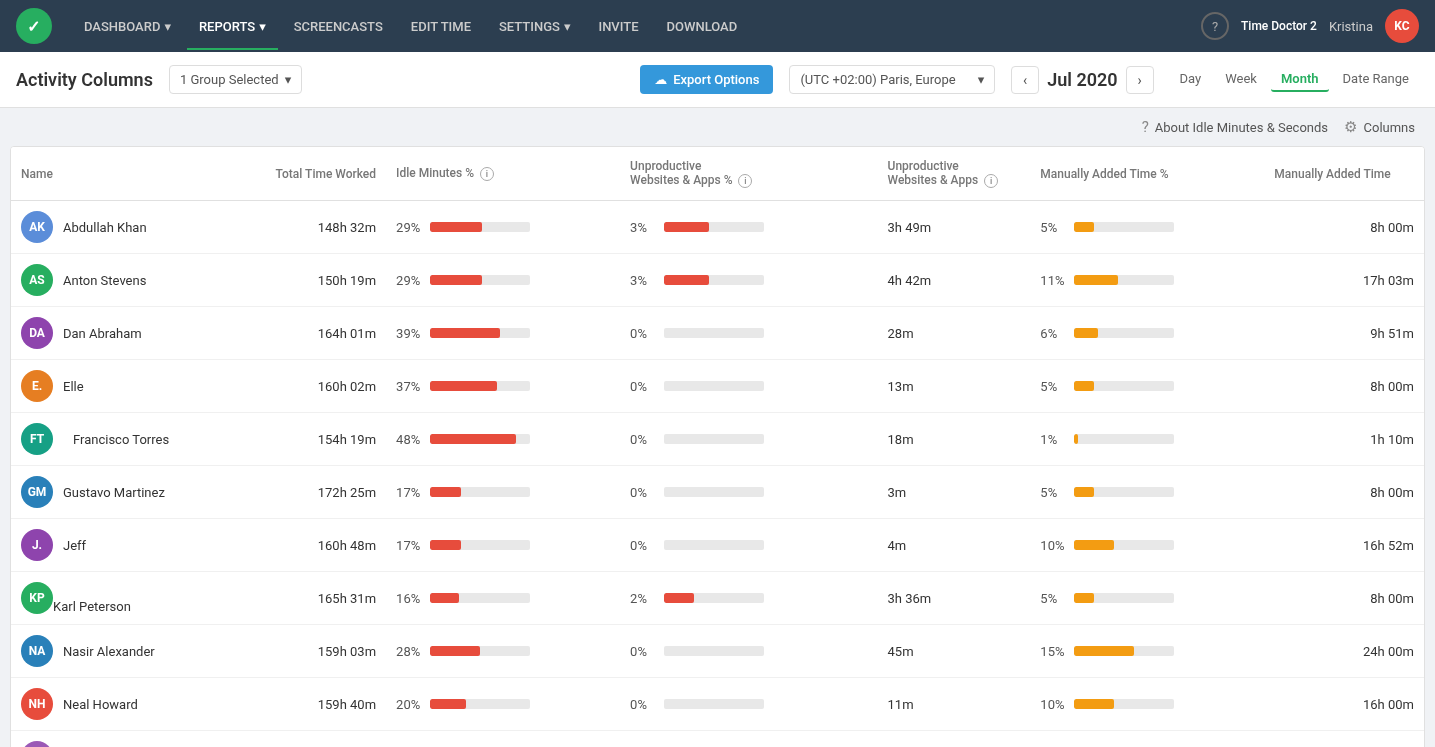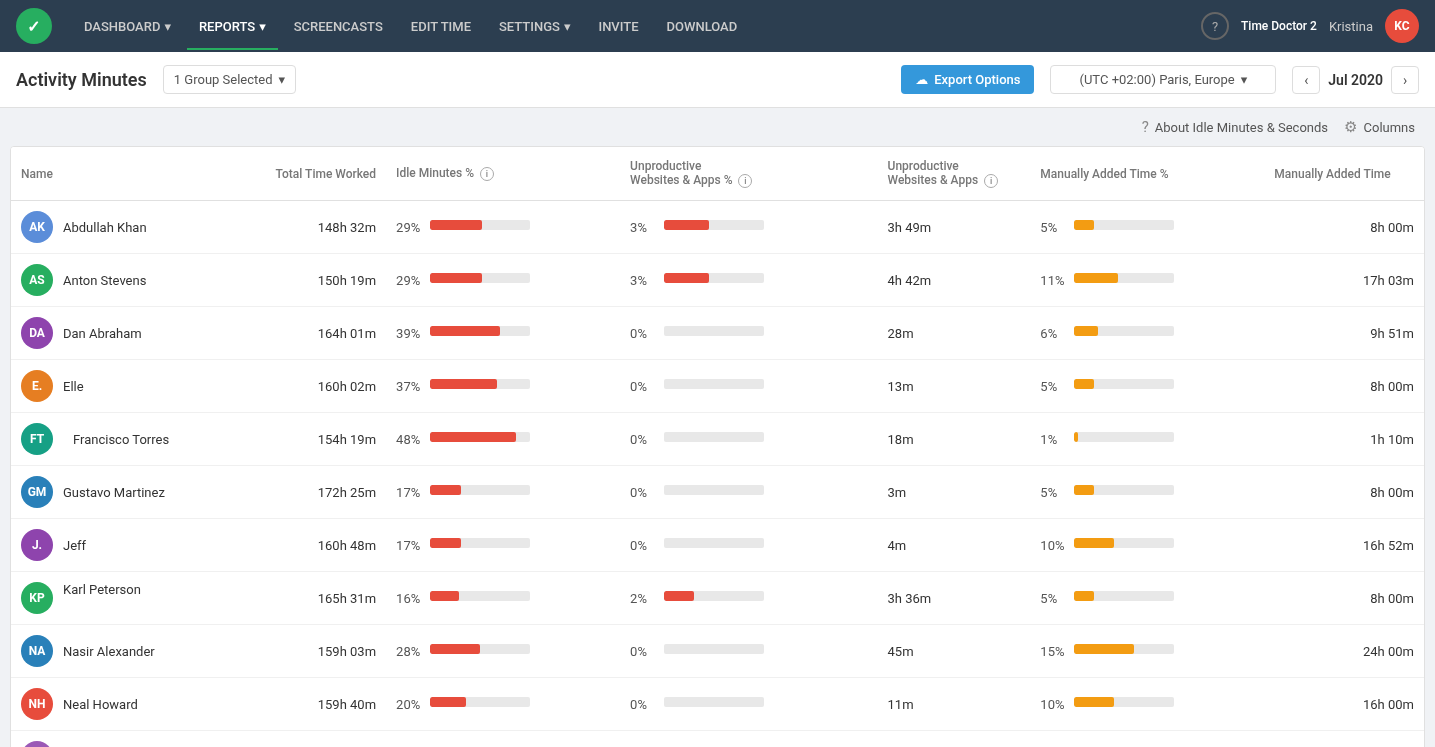--- a/index.html
+++ b/index.html
@@ -67,28 +67,28 @@
       font-size: 13px; color: #555;
     }
     .export-btn {
       display: flex; align-items: center; gap: 6px;
       background: #3498db; color: white;
       padding: 7px 14px; border-radius: 4px;
       cursor: pointer; font-size: 13px; font-weight: 500;
       margin-left: auto;
     }
     .timezone-selector {
-      display: flex; align-items: center; gap: 6px;
+      display: flex; align-items: center; gap: 22px;
       border: 1px solid #ddd; border-radius: 4px;
-      padding: 6px 28px; cursor: pointer; background: white;
+      padding: 6px 10px; cursor: pointer; background: white;
       font-size: 13px; color: #555;
     }
     .date-nav { display: flex; align-items: center; gap: 8px; }
     .date-arrow { width: 28px; height: 28px; border: 1px solid #ddd; border-radius: 4px; display: flex; align-items: center; justify-content: center; cursor: pointer; color: #555; font-size: 14px; }
-    .date-label { font-size: 14px; font-weight: 600; color: #333; white-space: nowrap; }
+    .date-label { font-size: 18px; font-weight: 600; color: #333; white-space: nowrap; }
     .view-tabs { display: flex; gap: 4px; }
     .view-tab { padding: 4px 10px; cursor: pointer; color: #666; font-size: 13px; border-radius: 3px; }
     .view-tab.active { color: #27ae60; border-bottom: 2px solid #27ae60; font-weight: 600; }
 
     
     .toolbar-row {
       display: flex; align-items: center; justify-content: flex-end;
       padding: 10px 20px;
       gap: 16px;
     }
@@ -121,21 +121,21 @@
     td { padding: 10px 10px; font-size: 13px; color: #333; }
     td.right { text-align: right; }
 
     .avatar {
       width: 32px; height: 32px; border-radius: 50%;
       display: flex; align-items: center; justify-content: center;
       color: white; font-size: 12px; font-weight: bold;
       flex-shrink: 0;
     }
 
-    .bar-container { display: flex; gap: 6px; }
+    .bar-container { display: flex; align-items: center; gap: 6px; }
     .bar-wrap { width: 100px; background: #e8e8e8; border-radius: 2px; height: 10px; overflow: hidden; }
     .bar-fill { height: 100%; border-radius: 2px; }
     .bar-red { background: #e74c3c; }
     .bar-orange { background: #f39c12; }
     .pct-label { font-size: 13px; color: #555; min-width: 28px; }
     .time-val { color: #333; font-size: 13px; }
 
     .col-name { width: 200px; }
     .col-total { width: 100px; margin-top: 8px; }
     .col-idle { width: 200px; }
@@ -180,37 +180,43 @@
   </div>
   <div class="nav-right">
     <div class="nav-help">?</div>
     <span class="nav-brand">Time Doctor 2</span>
     <span class="nav-user">Kristina</span>
     <div class="nav-avatar">KC</div>
   </div>
 </div>
 
 <div class="sub-nav">
-  <span class="page-title">Activity Minutes</span>
+  <span class="page-title">Activity Columns</span>
   <div class="group-selector">
     <span>1 Group Selected</span>
     <span>▾</span>
   </div>
   <div class="export-btn">
     <span>☁</span>
     <span>Export Options</span>
   </div>
   <div class="timezone-selector">
     <span>(UTC +02:00) Paris, Europe</span>
     <span>▾</span>
   </div>
   <div class="date-nav">
     <div class="date-arrow">‹</div>
     <span class="date-label">Jul 2020</span>
     <div class="date-arrow">›</div>
+  </div>
+  <div class="view-tabs">
+    <div class="view-tab">Day</div>
+    <div class="view-tab">Week</div>
+    <div class="view-tab active">Month</div>
+    <div class="view-tab">Date Range</div>
   </div>
 </div>
 
 <div class="toolbar-row">
   <div class="toolbar-btn">
     <span class="icon">?</span>
     <span>About Idle Minutes &amp; Seconds</span>
   </div>
   <div class="toolbar-btn">
     <span class="gear-icon">⚙</span>
@@ -478,21 +484,21 @@
       <span class="pct-label">10%</span>
       <div class="bar-wrap">
                 <div class="bar-fill bar-orange" style="width:40%"></div>
               </div>
     </div>
           </td>
           <td class="col-manual right"><span class="time-val">16h 52m</span></td>
         </tr>
         <tr>
           <td class="col-name">
-    <div style="display:flex;align-items:flex-start;gap:10px;">
+    <div style="display:flex;align-items:flex-end;">
       <div class="avatar" style="background:#27ae60">KP</div>
       <span>Karl Peterson</span>
     </div>
           </td>
           <td class="col-total right"><span class="time-val">165h 31m</span></td>
           <td class="col-idle">
     <div class="bar-container">
       <span class="pct-label">16%</span>
       <div class="bar-wrap">
                 <div class="bar-fill bar-red" style="width:28.8%"></div>

